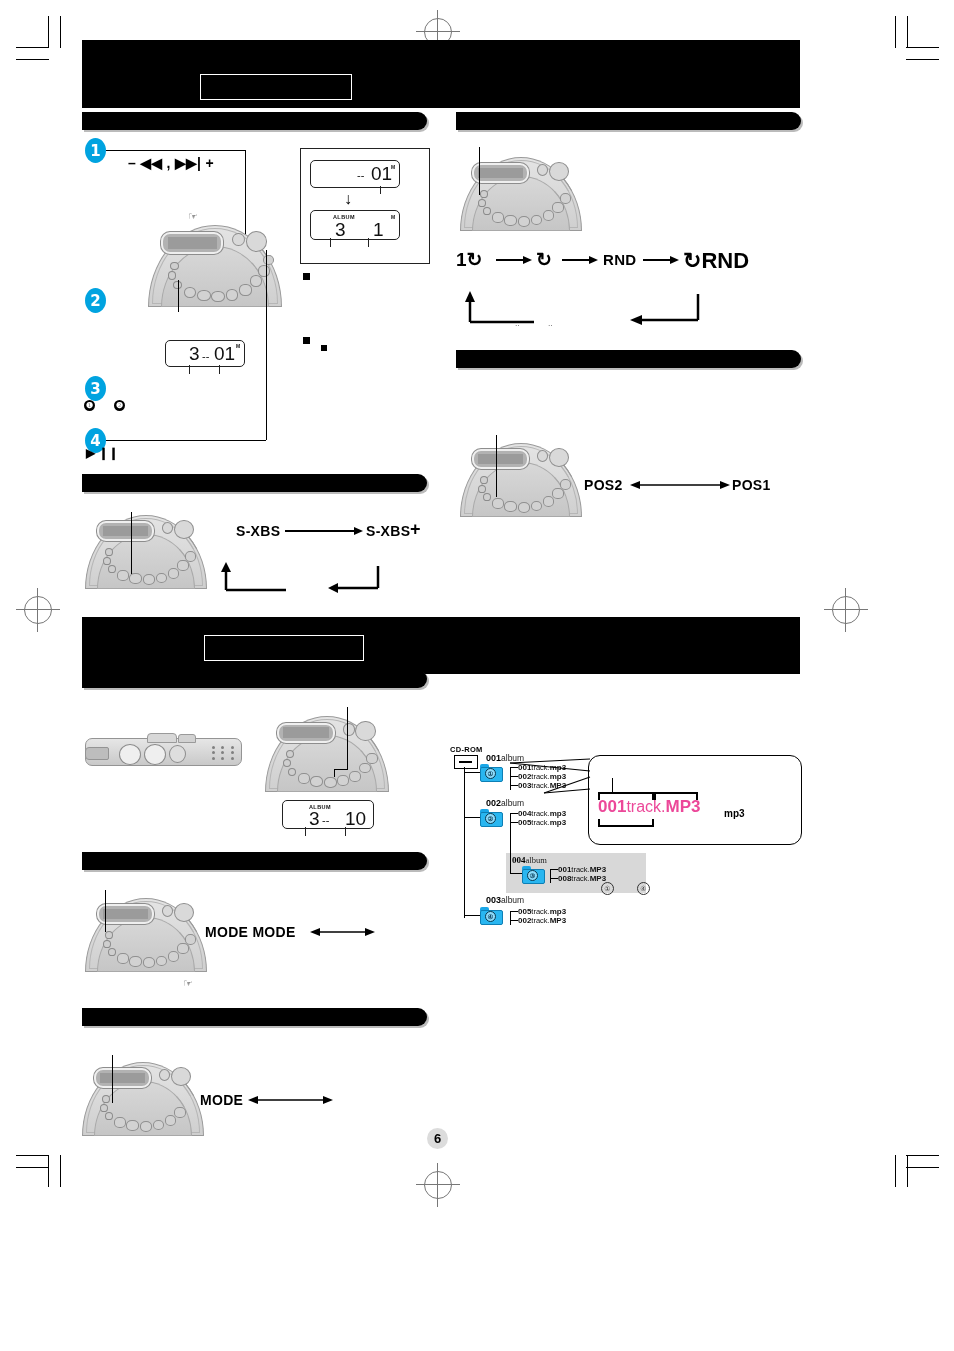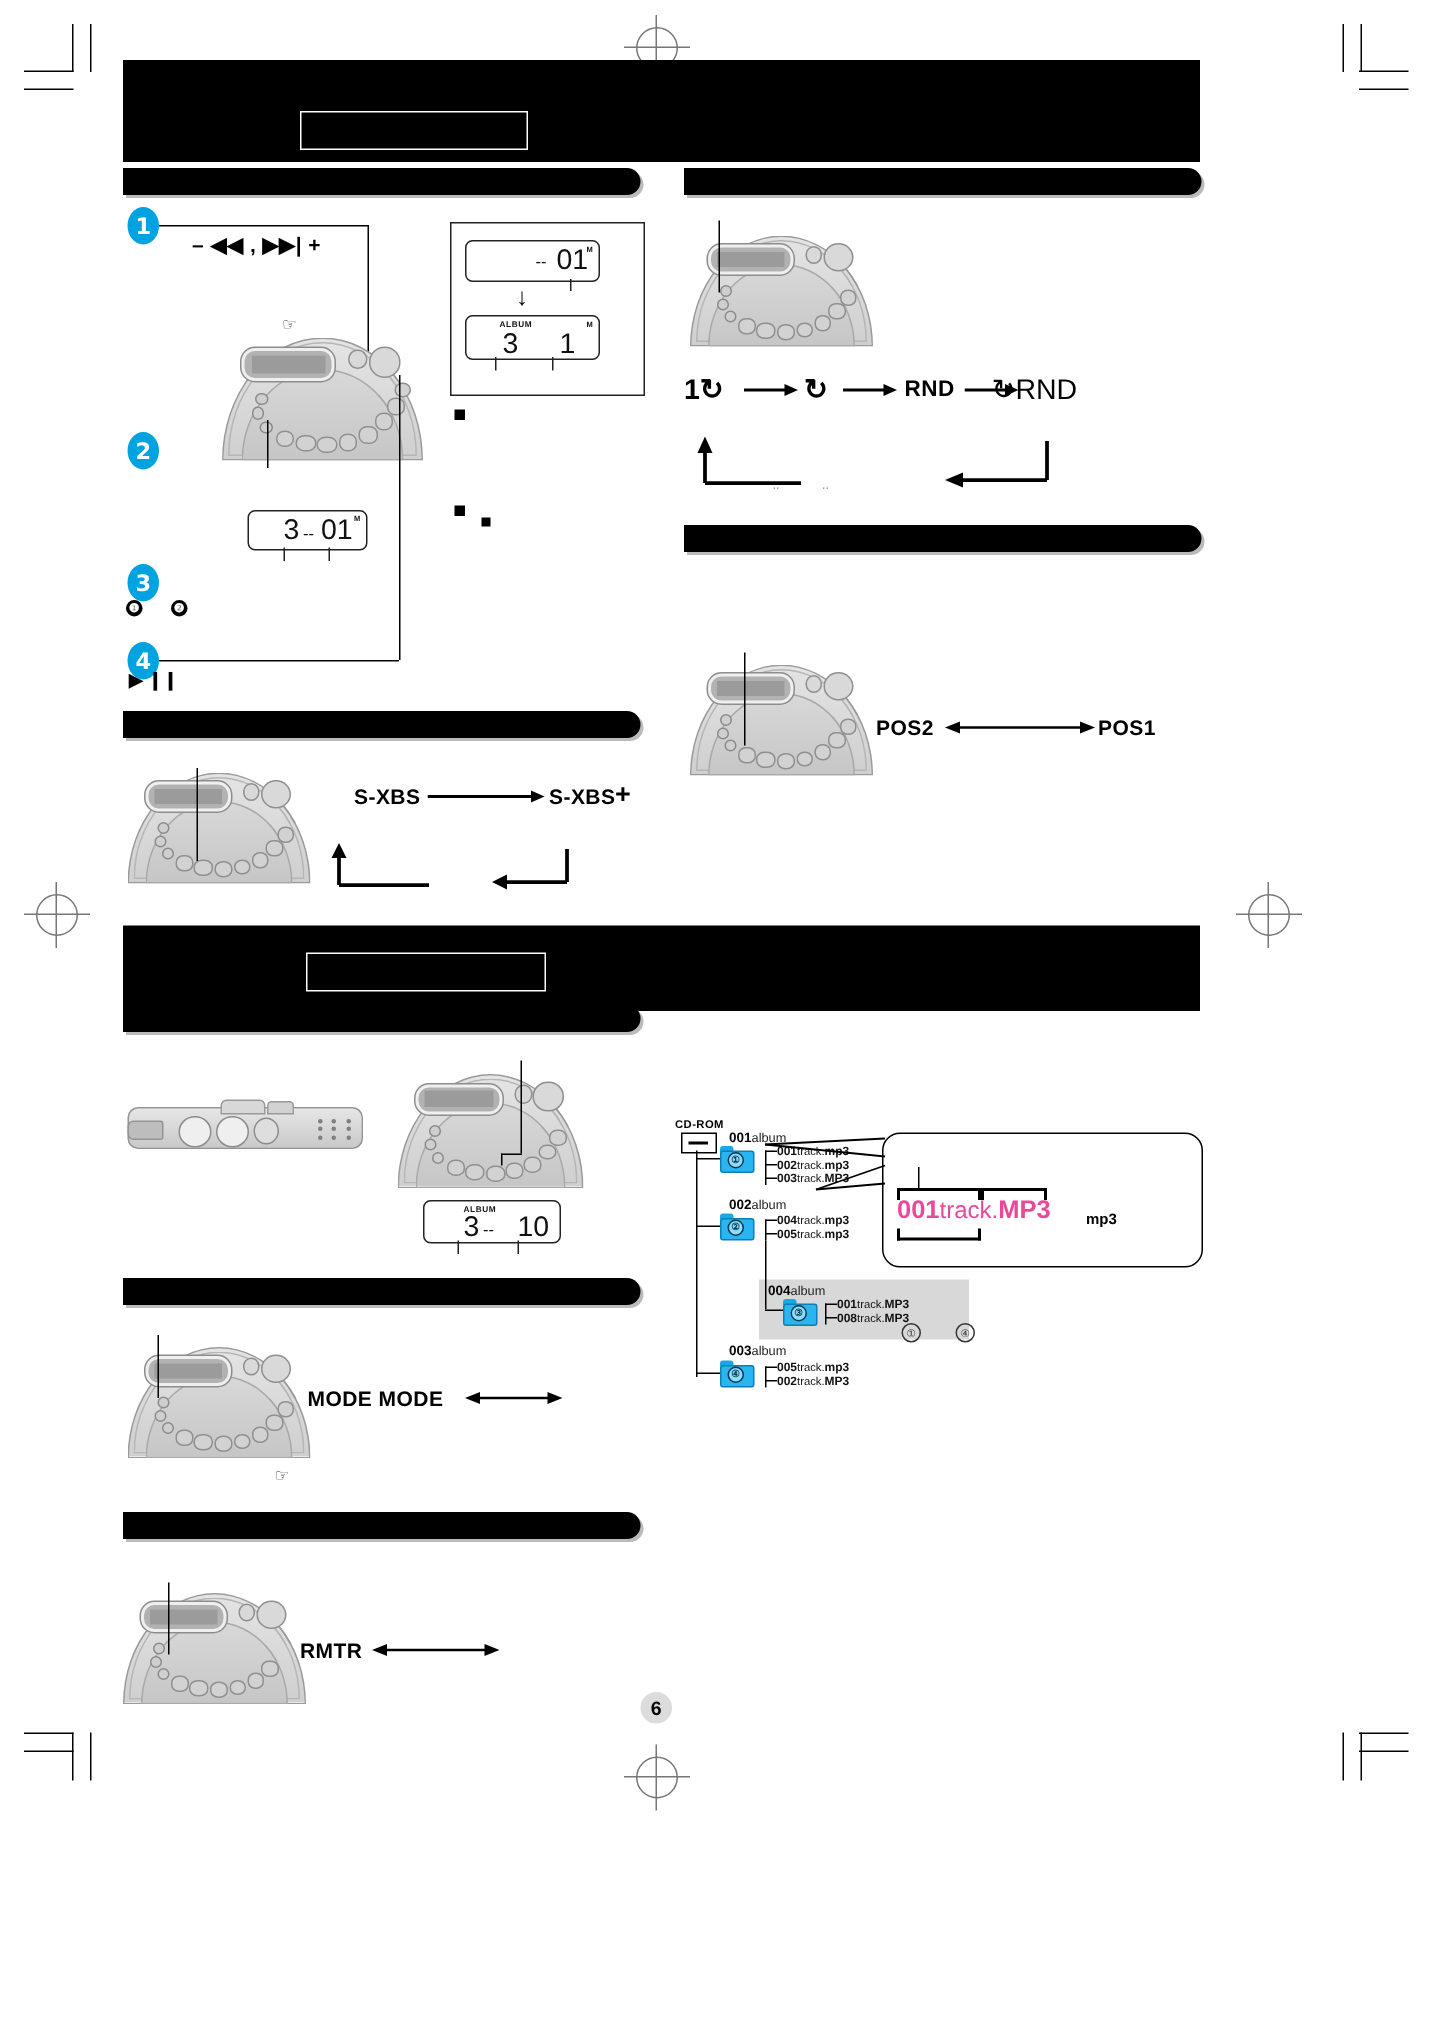--- a/index.html
+++ b/index.html
@@ -288,21 +288,21 @@
 <div class="lbl" style="left:536px;top:248px;font-size:19px;font-weight:bold;">↻</div>
 <svg class="abs" style="left:562px;top:252px;" width="40" height="16">
   <line x1="0" y1="8" x2="30" y2="8" stroke="#000" stroke-width="2"></line>
   <polygon points="36,8 27,4 27,12" fill="#000"></polygon>
 </svg>
 <div class="lbl b14" style="left:603px;top:251px;font-size:15px;">RND</div>
 <svg class="abs" style="left:643px;top:252px;" width="40" height="16">
   <line x1="0" y1="8" x2="30" y2="8" stroke="#000" stroke-width="2"></line>
   <polygon points="36,8 27,4 27,12" fill="#000"></polygon>
 </svg>
-<div class="lbl" style="left:661px;top:248px;font-size:19px;font-weight:normal;">↻RND</div>
+<div class="lbl" style="left:683px;top:248px;font-size:22px;font-weight:bold;">↻RND</div>
 
 <svg class="abs" style="left:462px;top:288px;" width="250" height="40">
   <path d="M8 34 L8 12" stroke="#000" stroke-width="2.5" fill="none"></path>
   <polygon points="8,3 3,14 13,14" fill="#000"></polygon>
   <path d="M8 34 L72 34" stroke="#000" stroke-width="2.5" fill="none"></path>
   <path d="M236 6 L236 32" stroke="#000" stroke-width="2.5" fill="none"></path>
   <path d="M236 32 L178 32" stroke="#000" stroke-width="2.5" fill="none"></path>
   <polygon points="168,32 180,27 180,37" fill="#000"></polygon>
 </svg>
 <div class="abs" style="left:515px;top:322px;font-size:7px;color:#555;">··</div>
@@ -451,21 +451,21 @@
   <div class="ln lnv" style="left:60px;top:68px;height:14px;"></div>
   <div class="ln lnh" style="left:60px;top:68px;width:8px;"></div>
   <div class="ln lnh" style="left:60px;top:77px;width:8px;"></div>
   <div class="tnode" style="left:68px;top:64px;">
     <b>004</b><span>track.</span><b>mp3</b>
   </div>
   <div class="tnode" style="left:68px;top:73px;">
     <b>005</b><span>track.</span><b>mp3</b>
   </div>
 
-  <div class="albumname" style="left:62px;top:110px;">
+  <div class="albumname" style="left:62px;top:110px;font-family:Liberation Serif, serif;">
     <b>004</b><span>album</span>
   </div>
   <div class="ln lnv" style="left:60px;top:82px;height:46px;"></div>
   <div class="ln lnh" style="left:60px;top:128px;width:12px;"></div>
   <div class="folder" style="left:72px;top:121px;">
     <div class="tab"></div>
       <div class="bd"></div>
     <div class="num">
         <i>③</i>
       </div>
@@ -575,20 +575,20 @@
   <div class="pdot" style="left:19%;top:70%;width:5%;height:8%;"></div>
   <div class="pbtn" style="left:27%;top:77%;width:8%;height:12%;"></div>
   <div class="pbtn" style="left:37%;top:81%;width:9%;height:12%;"></div>
   <div class="pbtn" style="left:48%;top:82%;width:9%;height:12%;"></div>
   <div class="pbtn" style="left:59%;top:80%;width:8%;height:12%;"></div>
   <div class="pbtn" style="left:69%;top:74%;width:8%;height:12%;"></div>
   <div class="pbtn" style="left:77%;top:63%;width:8%;height:12%;"></div>
 </div>
 <div class="ln lnv" style="left:112px;top:1055px;height:48px;"></div>
 
-<div class="lbl b14" style="left:200px;top:1092px;">RMTR</div>
+<div class="lbl b14" style="left:200px;top:1092px;">MODE</div>
 <svg class="abs" style="left:248px;top:1092px;" width="85" height="16">
   <line x1="8" y1="8" x2="77" y2="8" stroke="#000" stroke-width="1.6"></line>
   <polygon points="0,8 10,4 10,12" fill="#000"></polygon>
   <polygon points="85,8 75,4 75,12" fill="#000"></polygon>
 </svg>
 
 <div class="pgno" style="left:427px;top:1128px;">6</div>
 
 </body></html>

